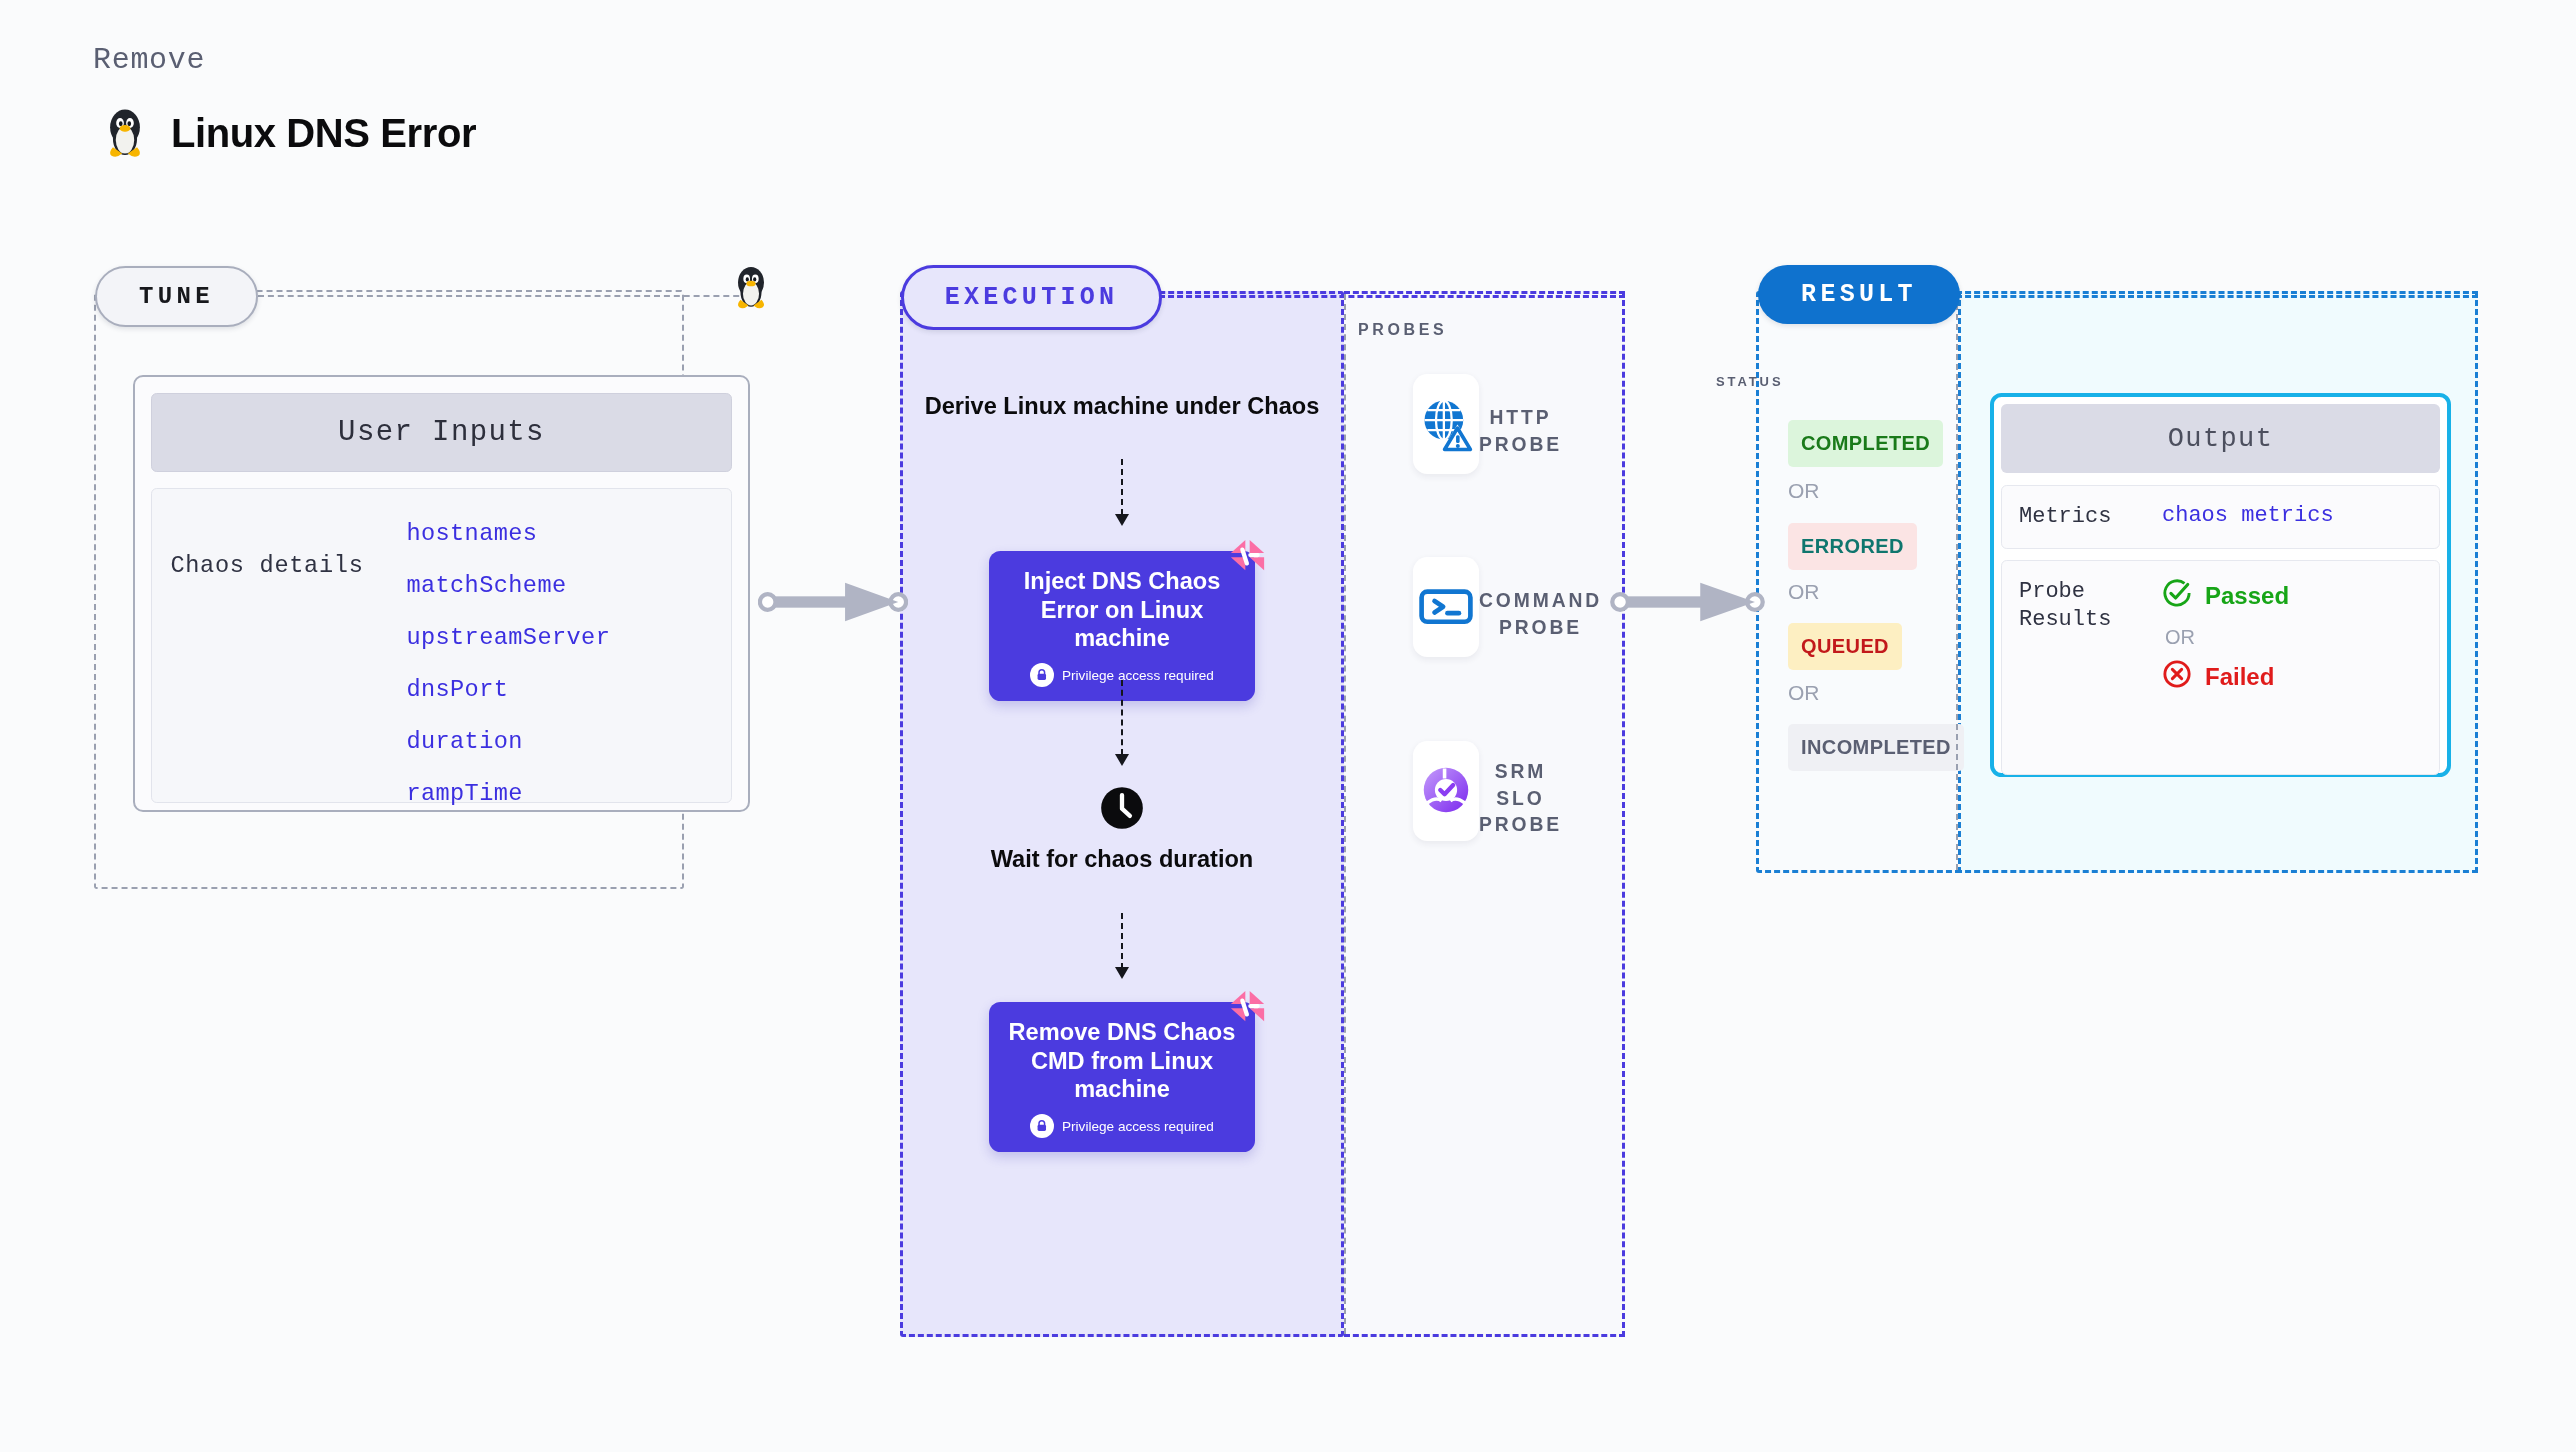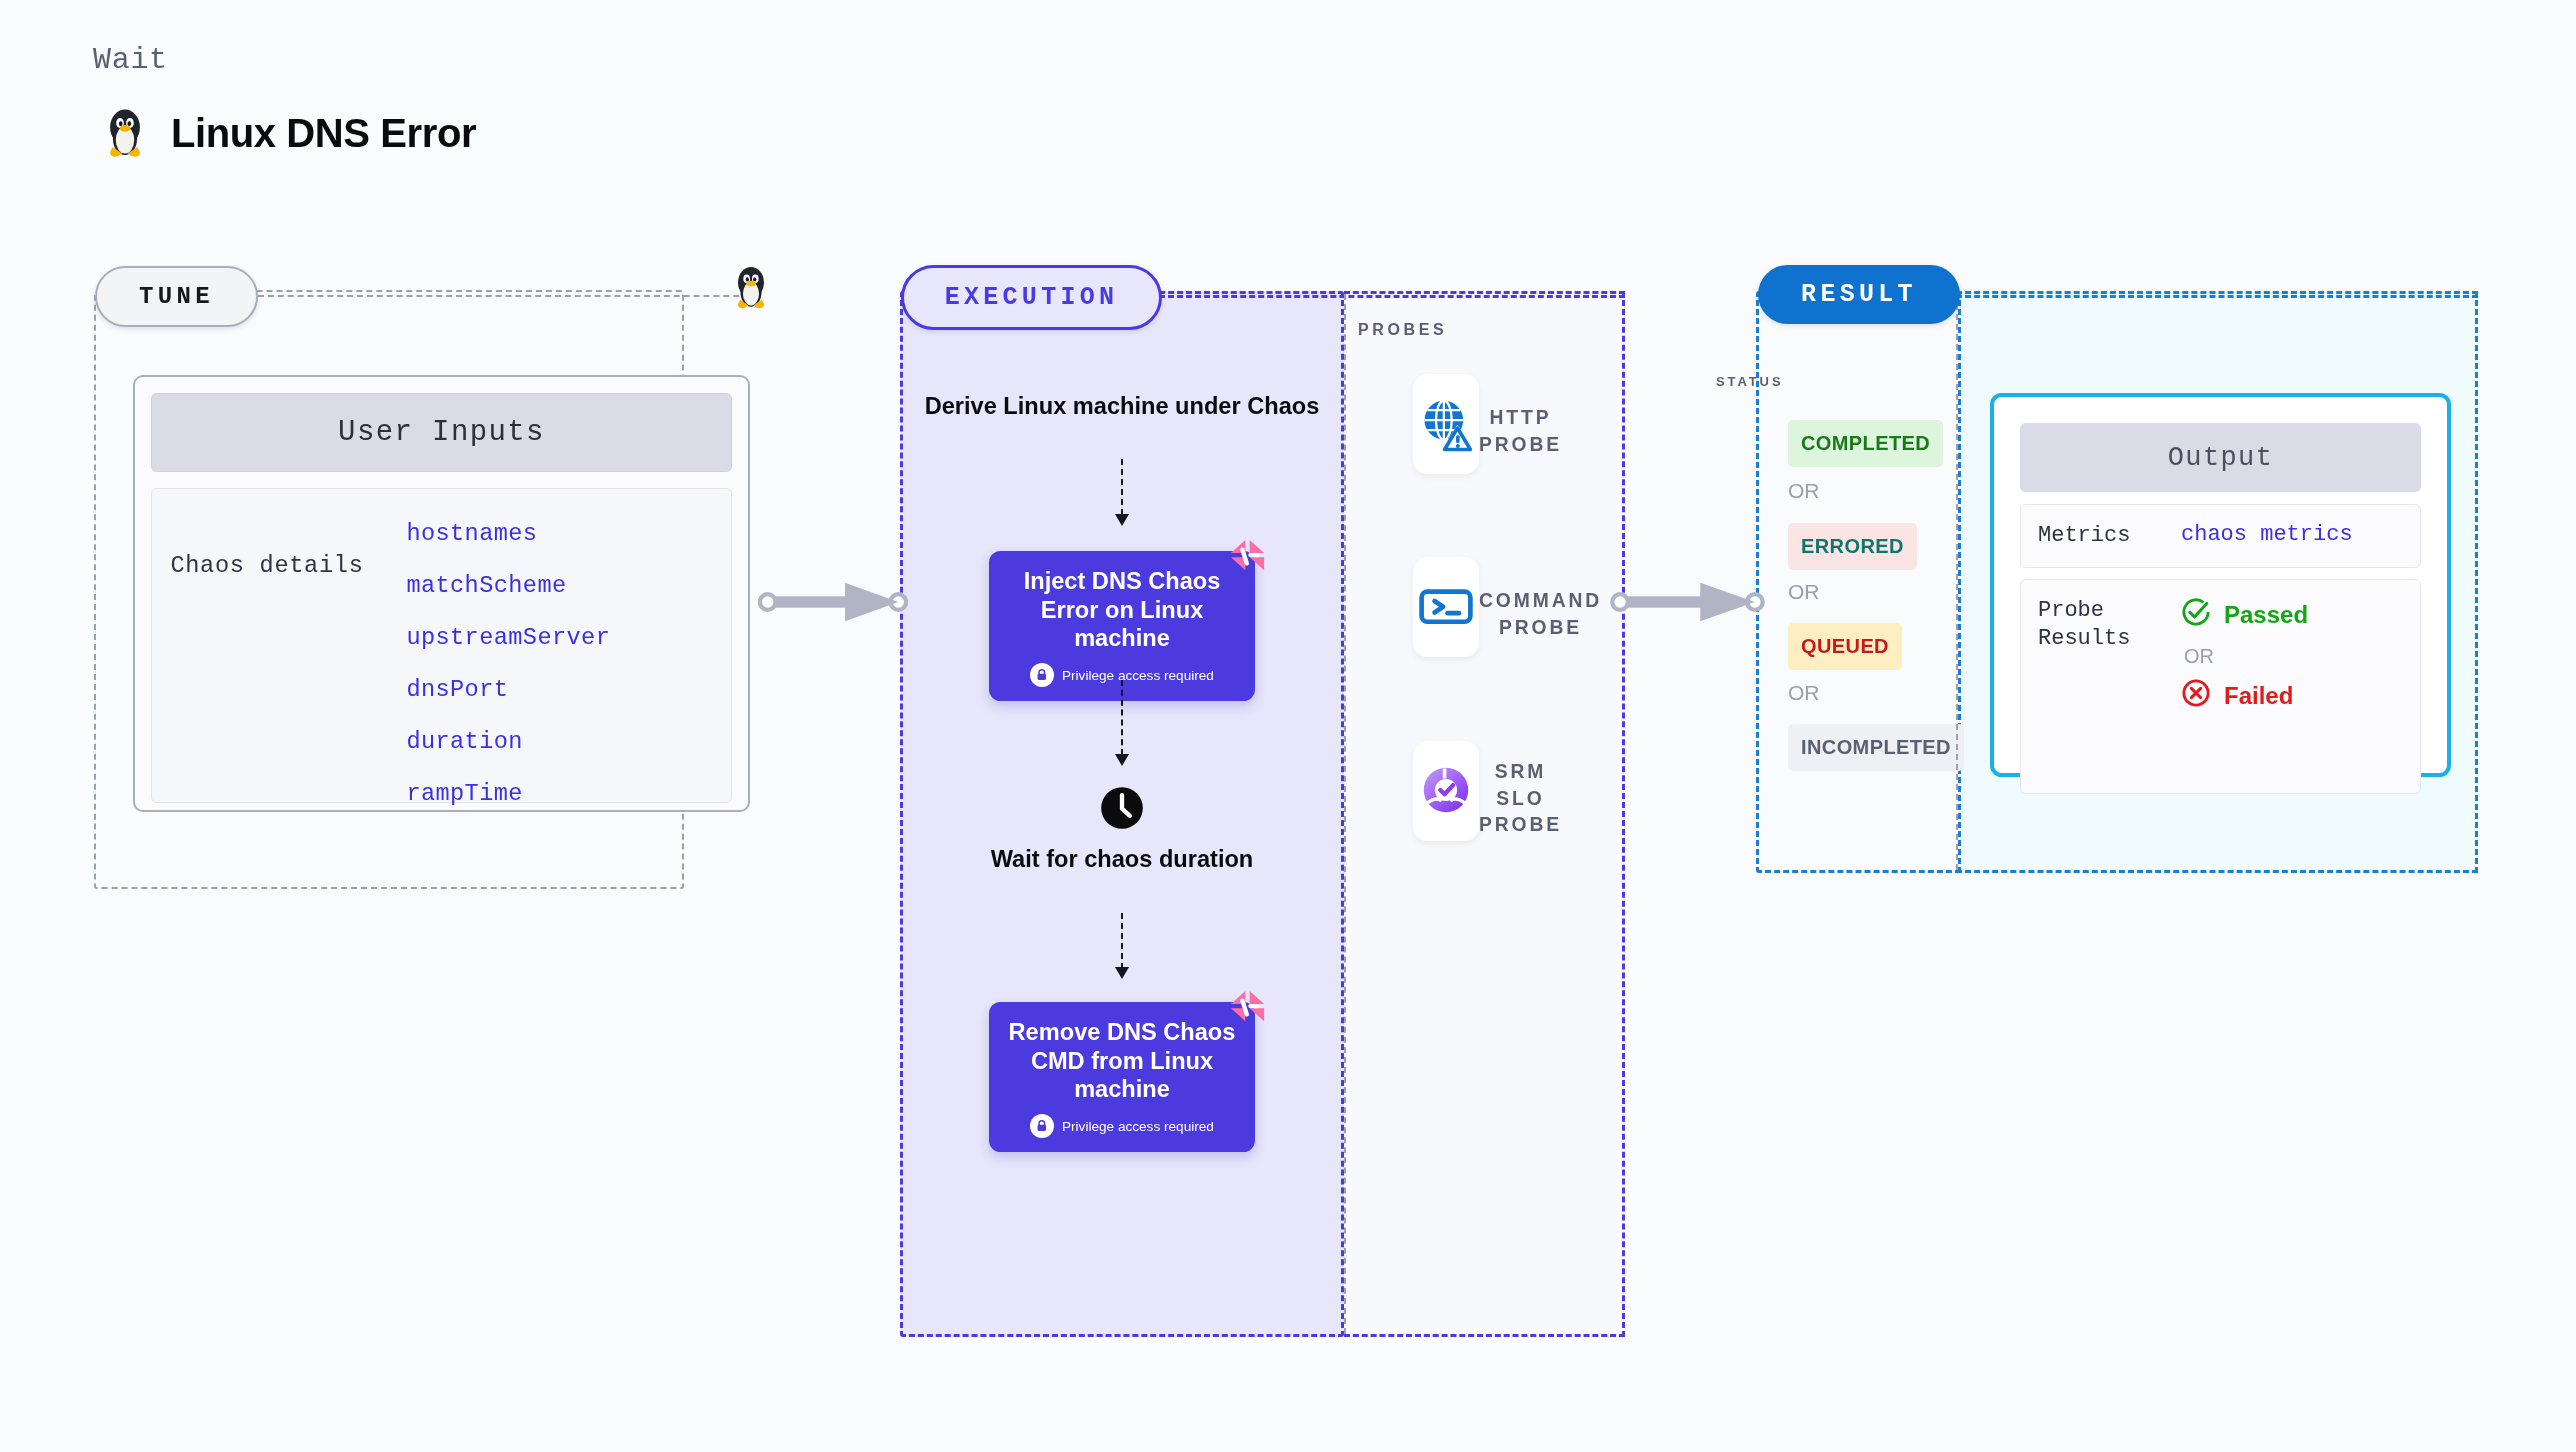--- a/index.html
+++ b/index.html
@@ -287,21 +287,21 @@
   }
 
   #output-card {
     position: absolute;
     left: 1990px; top: 393px;
     width: 461px; height: 384px;
     background: #ffffff;
     border: 4.3px solid #18b1e8;
     border-radius: 11.5px;
     box-sizing: border-box;
-    padding: 26px;
+    padding: 7px;
   }
   #output-header {
     height: 69px;
     background: #dadbe6;
     border-radius: 5.7px;
     display: flex; align-items: center; justify-content: center;
     font-family: "Liberation Mono", monospace;
     font-size: 27px; color: #4c4f5e; letter-spacing: 1.4px;
   }
   .output-row {
@@ -326,21 +326,21 @@
   .probe-result-line {
     display: flex; align-items: center; gap: 13px;
     font-size: 24px; font-weight: bold;
   }
   .probe-result-or { font-size: 20px; color: #9aa0b0; margin: 11.5px 0 10px 2.9px; }
 </style>
 </head>
 <body>
 
 <div id="header">
-  <div id="fault-label">Wait</div>
+  <div id="fault-label">Remove</div>
   <div id="fault-title-row">
     <span>
       <svg class="tux" width="44" height="54" viewBox="0 0 62 76">
         <ellipse cx="31" cy="30" rx="21" ry="25" fill="#20242b"></ellipse>
         <ellipse cx="31" cy="46" rx="17" ry="23" fill="#20242b"></ellipse>
         <ellipse cx="31" cy="48" rx="13" ry="19" fill="#f2f2ee"></ellipse>
         <ellipse cx="24" cy="24" rx="5.4" ry="7" fill="#ffffff"></ellipse>
         <ellipse cx="38" cy="24" rx="5.4" ry="7" fill="#ffffff"></ellipse>
         <ellipse cx="25" cy="25" rx="2.6" ry="3.4" fill="#15181d"></ellipse>
         <ellipse cx="37" cy="25" rx="2.6" ry="3.4" fill="#15181d"></ellipse>

